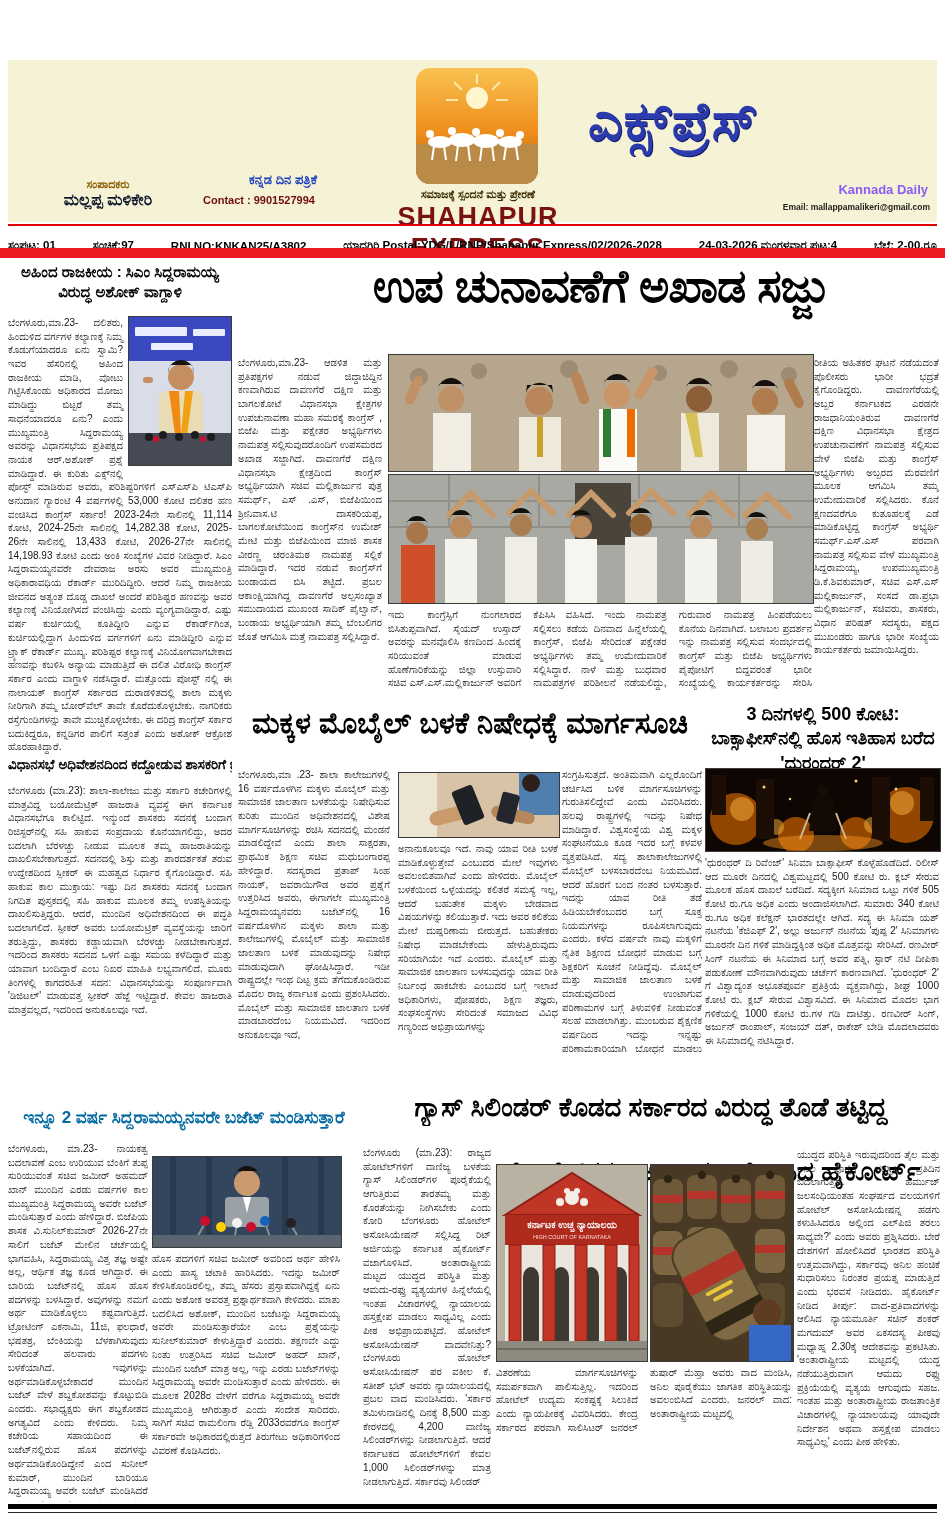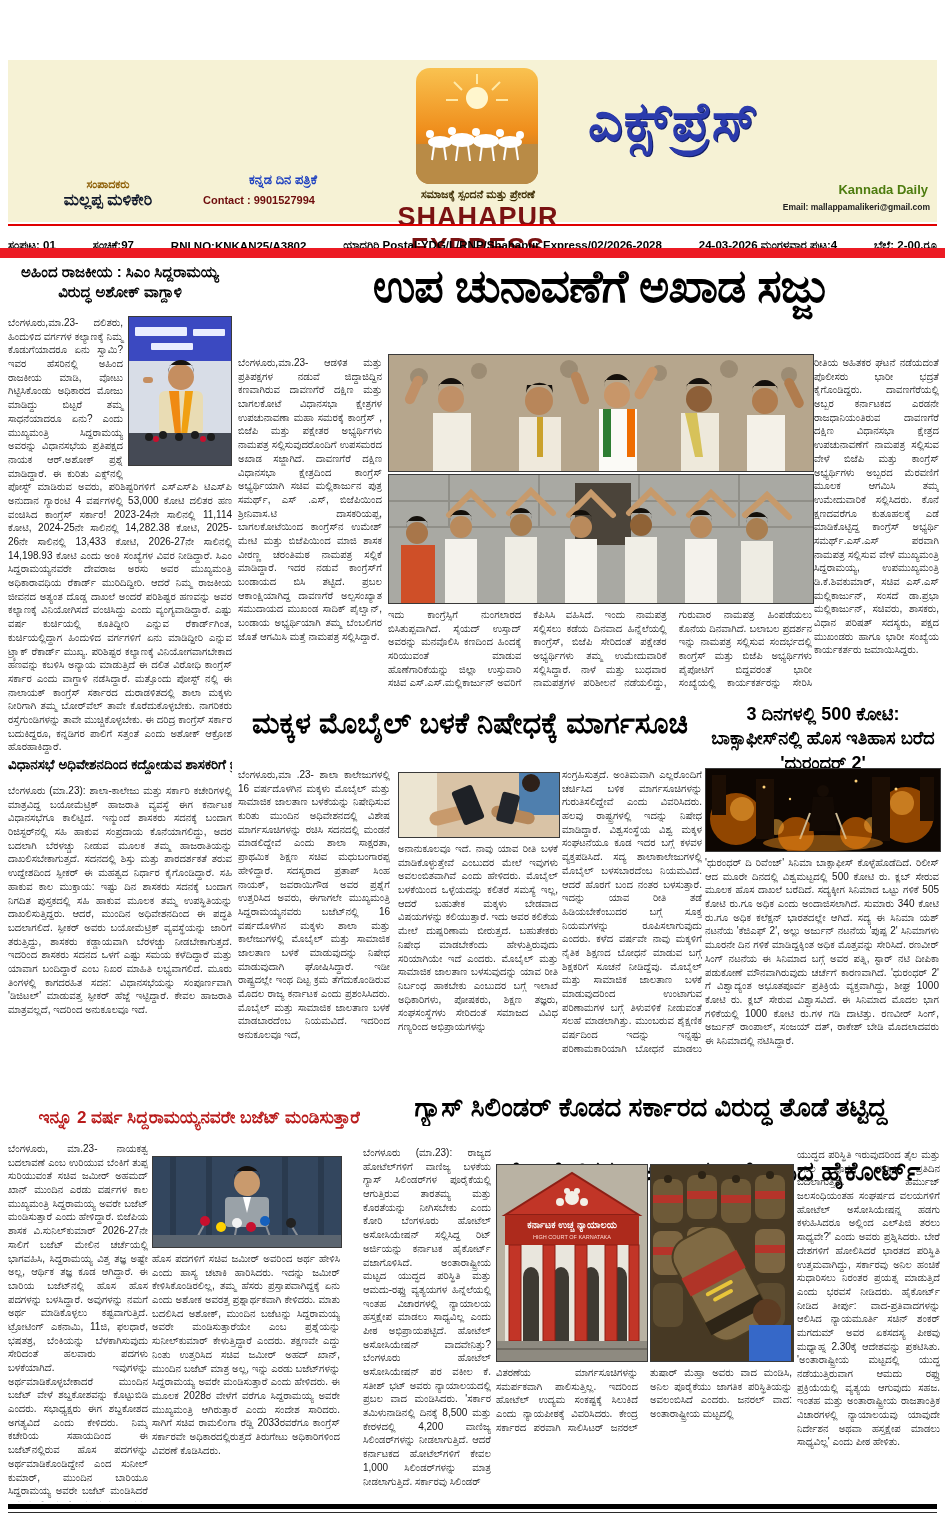--- a/index.html
+++ b/index.html
@@ -8,32 +8,32 @@
   .abs{position:absolute;}
   .masthead{background:#f6f2d5;}
   .mast-title-left{color:#df241a;font-weight:800;font-size:56px;letter-spacing:2px;text-shadow:1px 1px 0 #8c1208;}
   .mast-title-right{color:#2b3bad;font-weight:800;font-size:54px;letter-spacing:1px;text-shadow:1px 1px 0 #121d66;}
   .editor-label{color:#8a5a00;font-weight:700;font-size:11px;text-align:center;}
   .editor-name{color:#0f172a;font-weight:800;font-size:16px;text-align:center;}
   .daily-type{color:#1c3fc0;font-weight:800;font-size:13px;text-align:center;}
   .contact{color:#6e0d0d;font-weight:800;font-size:11px;text-align:left;}
   .tagline{color:#3a2a00;font-weight:700;font-size:11px;text-align:center;}
   .title-en{color:#7a1212;font-weight:800;font-size:27px;letter-spacing:1px;text-align:center;}
-  .daily-label{color:#4d7c0f;font-weight:800;font-size:13px;text-align:right;}
+  .daily-label{color:#8b5cf6;font-weight:800;font-size:13px;text-align:right;}
   .email{color:#222;font-weight:700;font-size:8.5px;text-align:right;}
   .infobar{display:flex;justify-content:space-between;align-items:flex-end;
            border-top:2px solid #e00000;padding-top:4px;font-weight:700;font-size:11.5px;color:#000;}
   .redbar{background:#ec1b24;}
   .bodytext{font-size:10px;line-height:1.37;text-align:justify;color:#151515;overflow:hidden;}
   .head-sm{font-weight:800;font-size:15px;line-height:1.3;text-align:center;color:#000;}
   .head-xs{font-weight:800;font-size:13.5px;line-height:1.25;text-align:center;color:#000;white-space:nowrap;overflow:hidden;}
   .head-main{font-weight:800;font-size:46px;line-height:1.05;text-align:center;color:#000;letter-spacing:-1px;}
   .head-mid{font-weight:800;font-size:29px;line-height:1.1;text-align:center;color:#000;white-space:nowrap;overflow:hidden;}
   .head-dur{font-weight:800;font-size:18px;line-height:1.35;text-align:center;color:#000;}
-  .head-bl{font-weight:800;font-size:17px;line-height:1.2;text-align:right;color:#b91c1c;white-space:nowrap;overflow:hidden;}
+  .head-bl{font-weight:800;font-size:17px;line-height:1.2;text-align:center;color:#0369a1;white-space:nowrap;overflow:hidden;}
   .head-gas{font-weight:800;font-size:26px;line-height:1.2;text-align:center;color:#000;white-space:nowrap;overflow:hidden;}
   .photo{border:1px solid #3a3a3a;background:#ddd;display:block;}
   .cols3{column-count:3;column-gap:12px;}
   .cols2{column-count:2;column-gap:12px;}
   .float-photo{float:right;margin:0 0 4px 5px;}
   .rule-thick{background:#000;}
   .rule-thin{background:#2a2a2a;}
 </style>
 </head>
 <body>

